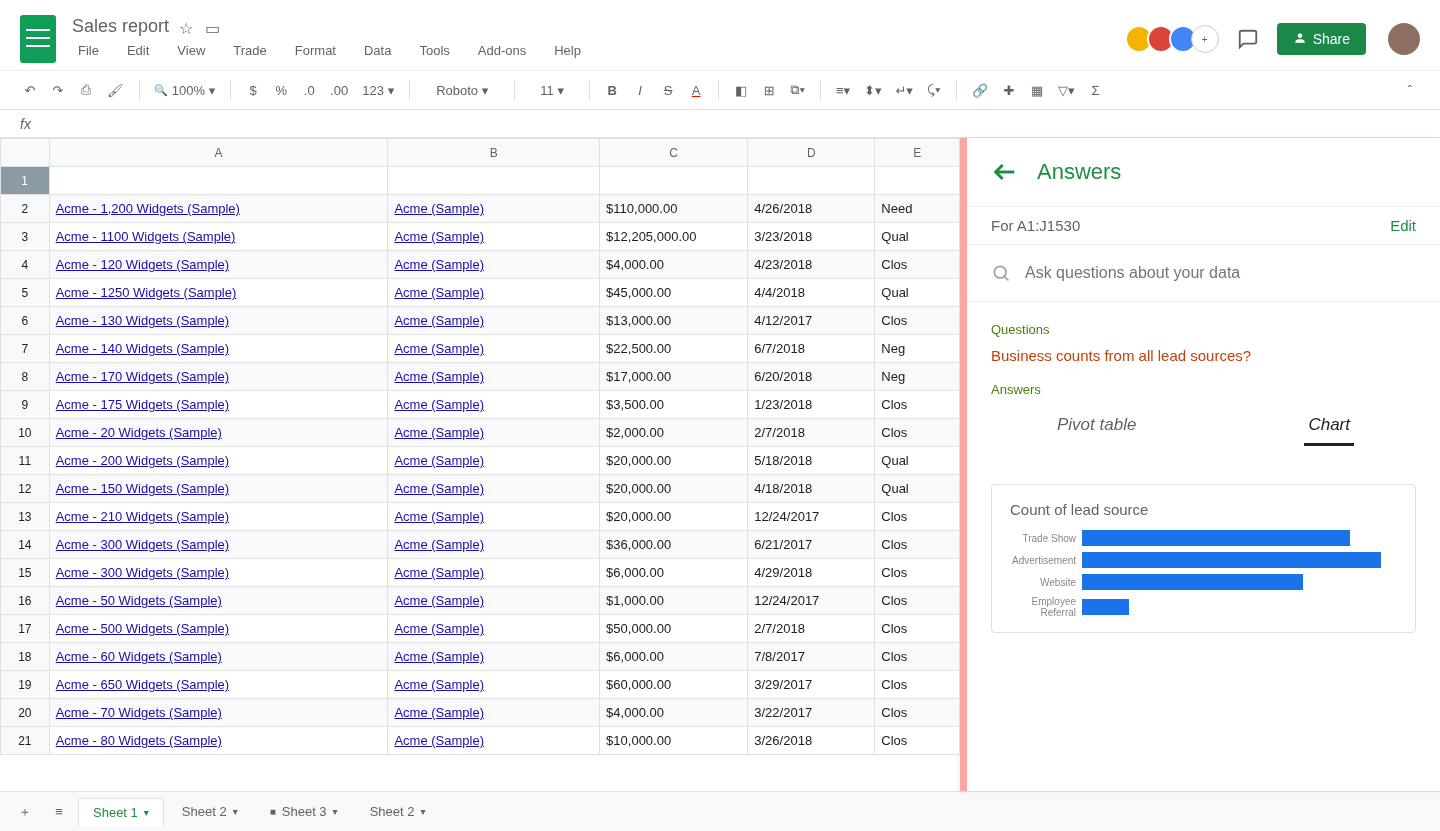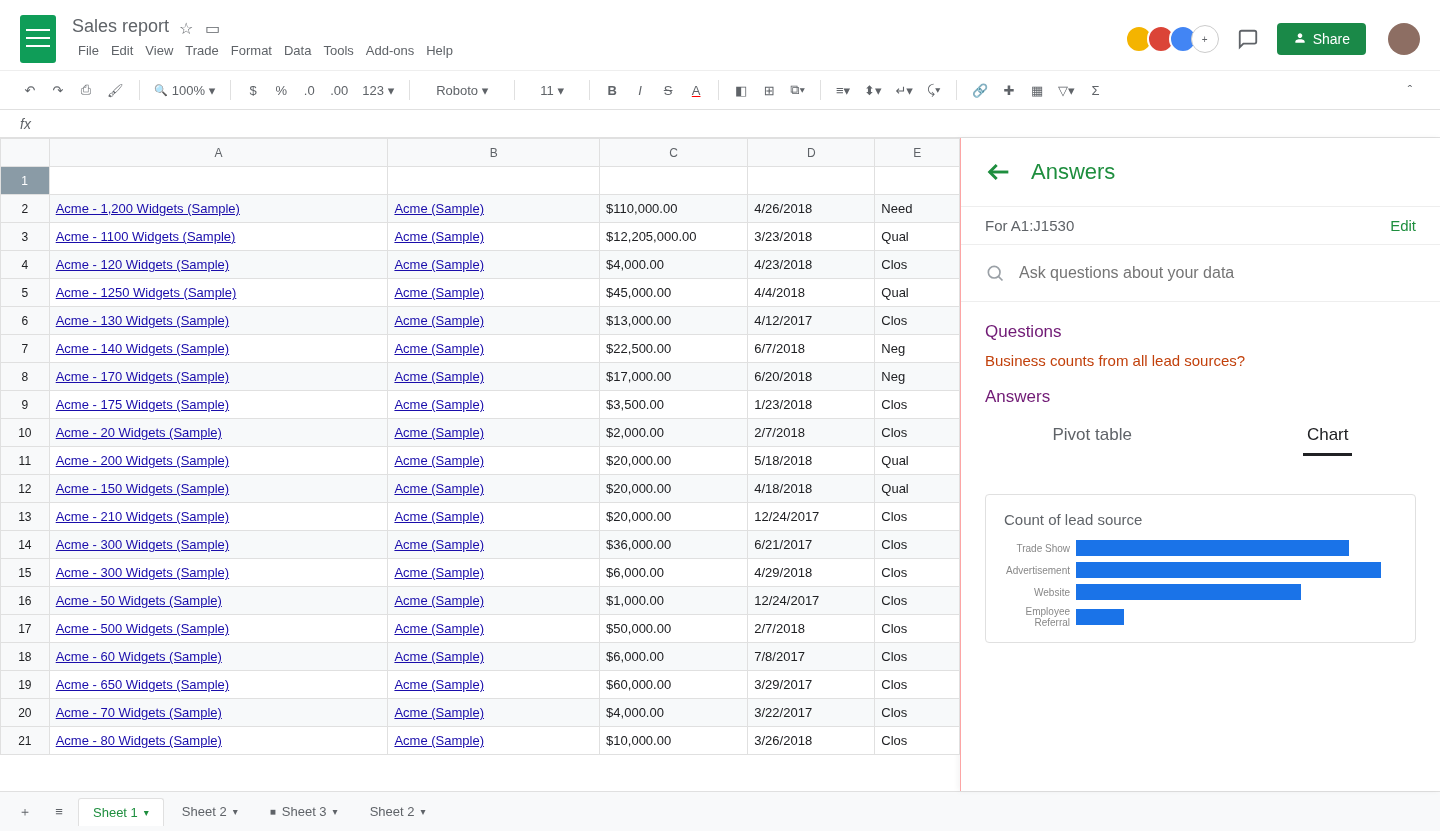--- a/index.html
+++ b/index.html
@@ -34,21 +34,21 @@
   left: 6px; top: 14px; right: 6px; bottom: 10px;
   background:
     linear-gradient(#fff,#fff) 0 0/100% 2px no-repeat,
     linear-gradient(#fff,#fff) 0 8px/100% 2px no-repeat,
     linear-gradient(#fff,#fff) 0 16px/100% 2px no-repeat;
 }
 .doc-meta { flex: 1; }
 .doc-title-row { display: flex; align-items: center; gap: 10px; }
 .doc-title { font-size: 18px; color: #5f6368; }
 .star-icon, .move-icon { width: 16px; height: 16px; color: #5f6368; cursor: pointer; }
-.menubar { display: flex; gap: 0; margin-top: 2px; }
+.menubar { display: flex; gap: 16px; margin-top: 2px; }
 .menubar span { font-size: 13px; color: #5f6368; padding: 4px 6px; cursor: pointer; border-radius: 3px; }
 .collab { display: flex; align-items: center; gap: 14px; }
 .avatars { display: flex; }
 .avatar { width: 28px; height: 28px; border-radius: 50%; border: 2px solid #fff; margin-left: -6px; background: #ccc; }
 .avatar.a1 { background: #f4b400; }
 .avatar.a2 { background: #db4437; }
 .avatar.a3 { background: #4285f4; }
 .avatar.a4 { background: #fff; border:1px solid #ccc; display:flex; align-items:center; justify-content:center; font-size:10px; color:#5f6368; }
 .comment-btn { width: 30px; height: 30px; display:flex; align-items:center; justify-content:center; color:#5f6368; cursor:pointer; }
 .share-btn {
@@ -104,38 +104,38 @@
 .sheet tbody tr:nth-child(even) td:not(.row-hdr) { background: #f7f9fa; }
 
 .col-a { width: 320px; }
 .col-b { width: 200px; }
 .col-c { width: 140px; }
 .col-d { width: 120px; }
 .col-e { width: 80px; }
 
 .explore-panel {
   width: 480px;
-  border-left: 1px solid #fca5a5;
+  border-left: 7px solid #fca5a5;
   background: #fff;
   display: flex;
   flex-direction: column;
   box-shadow: -2px 0 6px rgba(0,0,0,.05);
 }
 .explore-header { display:flex; align-items:center; gap:18px; padding: 20px 24px; }
 .back-arrow { width:28px; height:28px; color:#1e8e3e; cursor:pointer; }
 .explore-title { font-size: 22px; color:#1e8e3e; font-weight:400; }
 .range-row { display:flex; justify-content:space-between; padding: 10px 24px; border-top:1px solid #eee; border-bottom:1px solid #eee; font-size:15px; color:#5f6368; }
 .range-row .edit { color:#1e8e3e; cursor:pointer; }
 .ask-row { display:flex; align-items:center; gap:14px; padding: 18px 24px; border-bottom:1px solid #eee; }
 .ask-row .search-ic { color:#9aa0a6; }
 .ask-row input { border:none; outline:none; font-size:16px; color:#5f6368; flex:1; }
 .qa-section { padding: 20px 24px; }
-.qa-h { color:#701a75; font-size:17px; margin-bottom:10px; }
+.qa-h { color:#4d7c0f; font-size:13px; margin-bottom:10px; }
 .qa-q { font-size:15px; color:#c2410c; margin-bottom:18px; }
-.tabs { display:flex; justify-content:space-around; margin: 10px 0 18px; }
+.tabs { display:flex; justify-content:space-around; margin: 10px 0 18px; font-style: italic; }
 .tab { font-size:17px; color:#5f6368; padding:8px 4px; cursor:pointer; }
 .tab.active { color:#202124; font-weight:500; border-bottom:3px solid #202124;margin-left:40px; }
 .chart-card { border:1px solid #e0e0e0; border-radius:4px; padding:16px 18px 8px; margin: 0 24px; }
 .chart-title { font-size:15px; color:#5f6368; margin-bottom:12px; }
 .bar-row { display:flex; align-items:center; margin-bottom:6px; font-size:10px; color:#888; }
 .bar-label { width:72px; text-align:right; padding-right:6px; overflow:hidden; }
 .bar-track { flex:1; height:16px; }
 .bar-fill { height:100%; background:#1a73e8; }
 
 .sheetbar {

